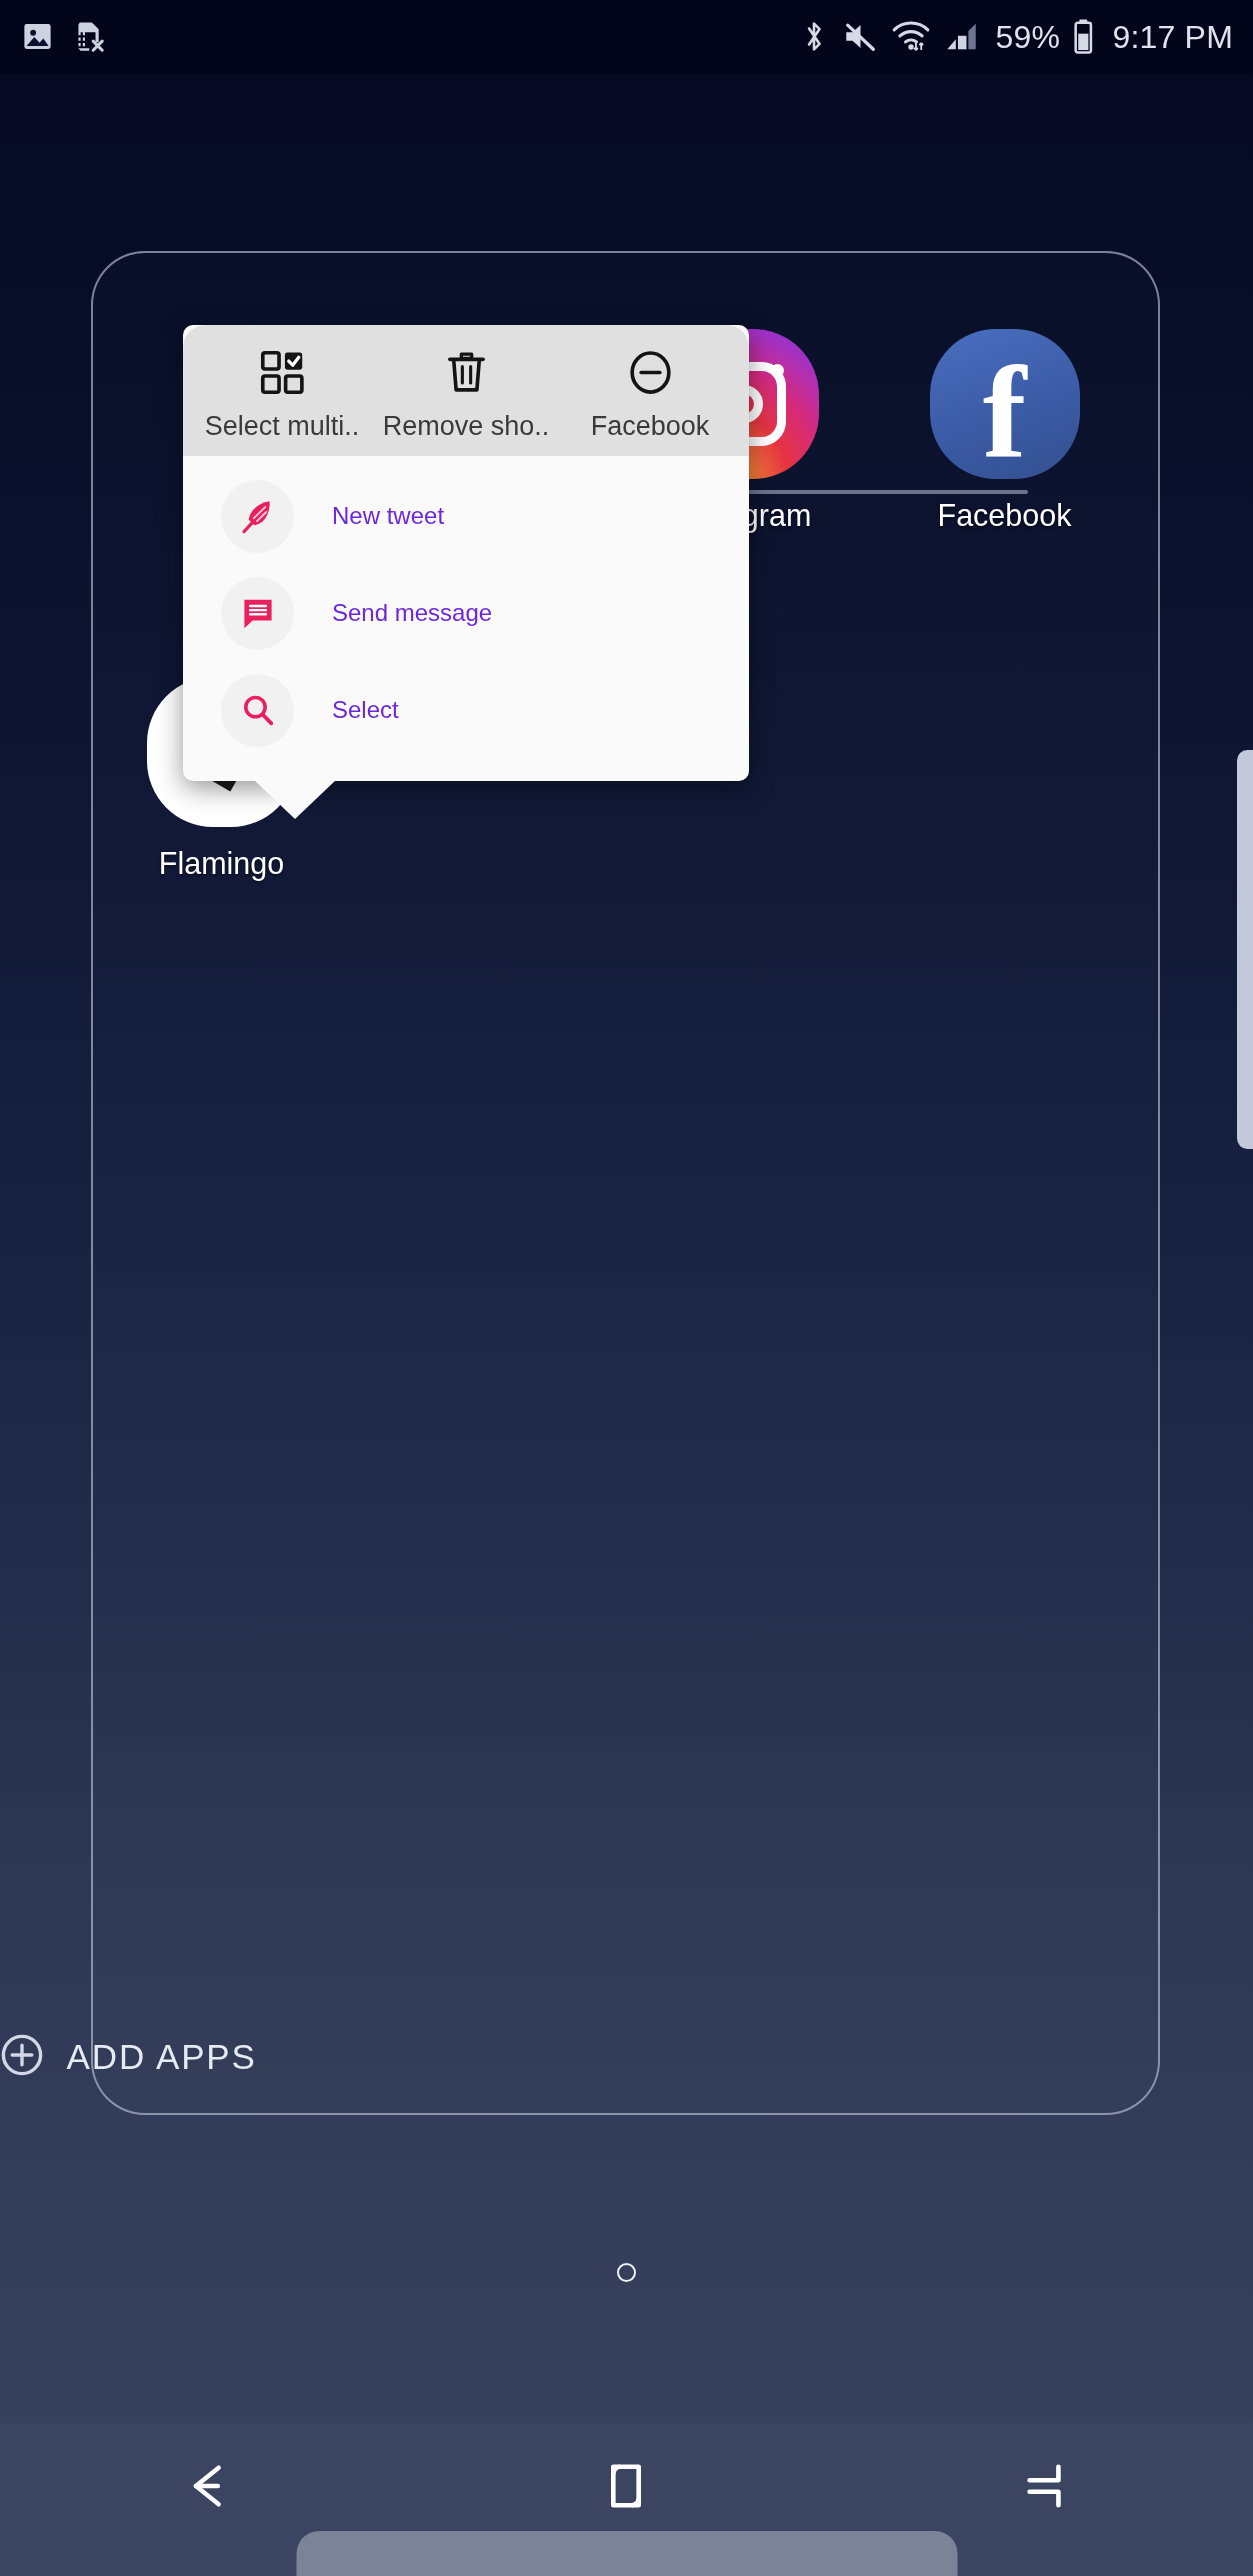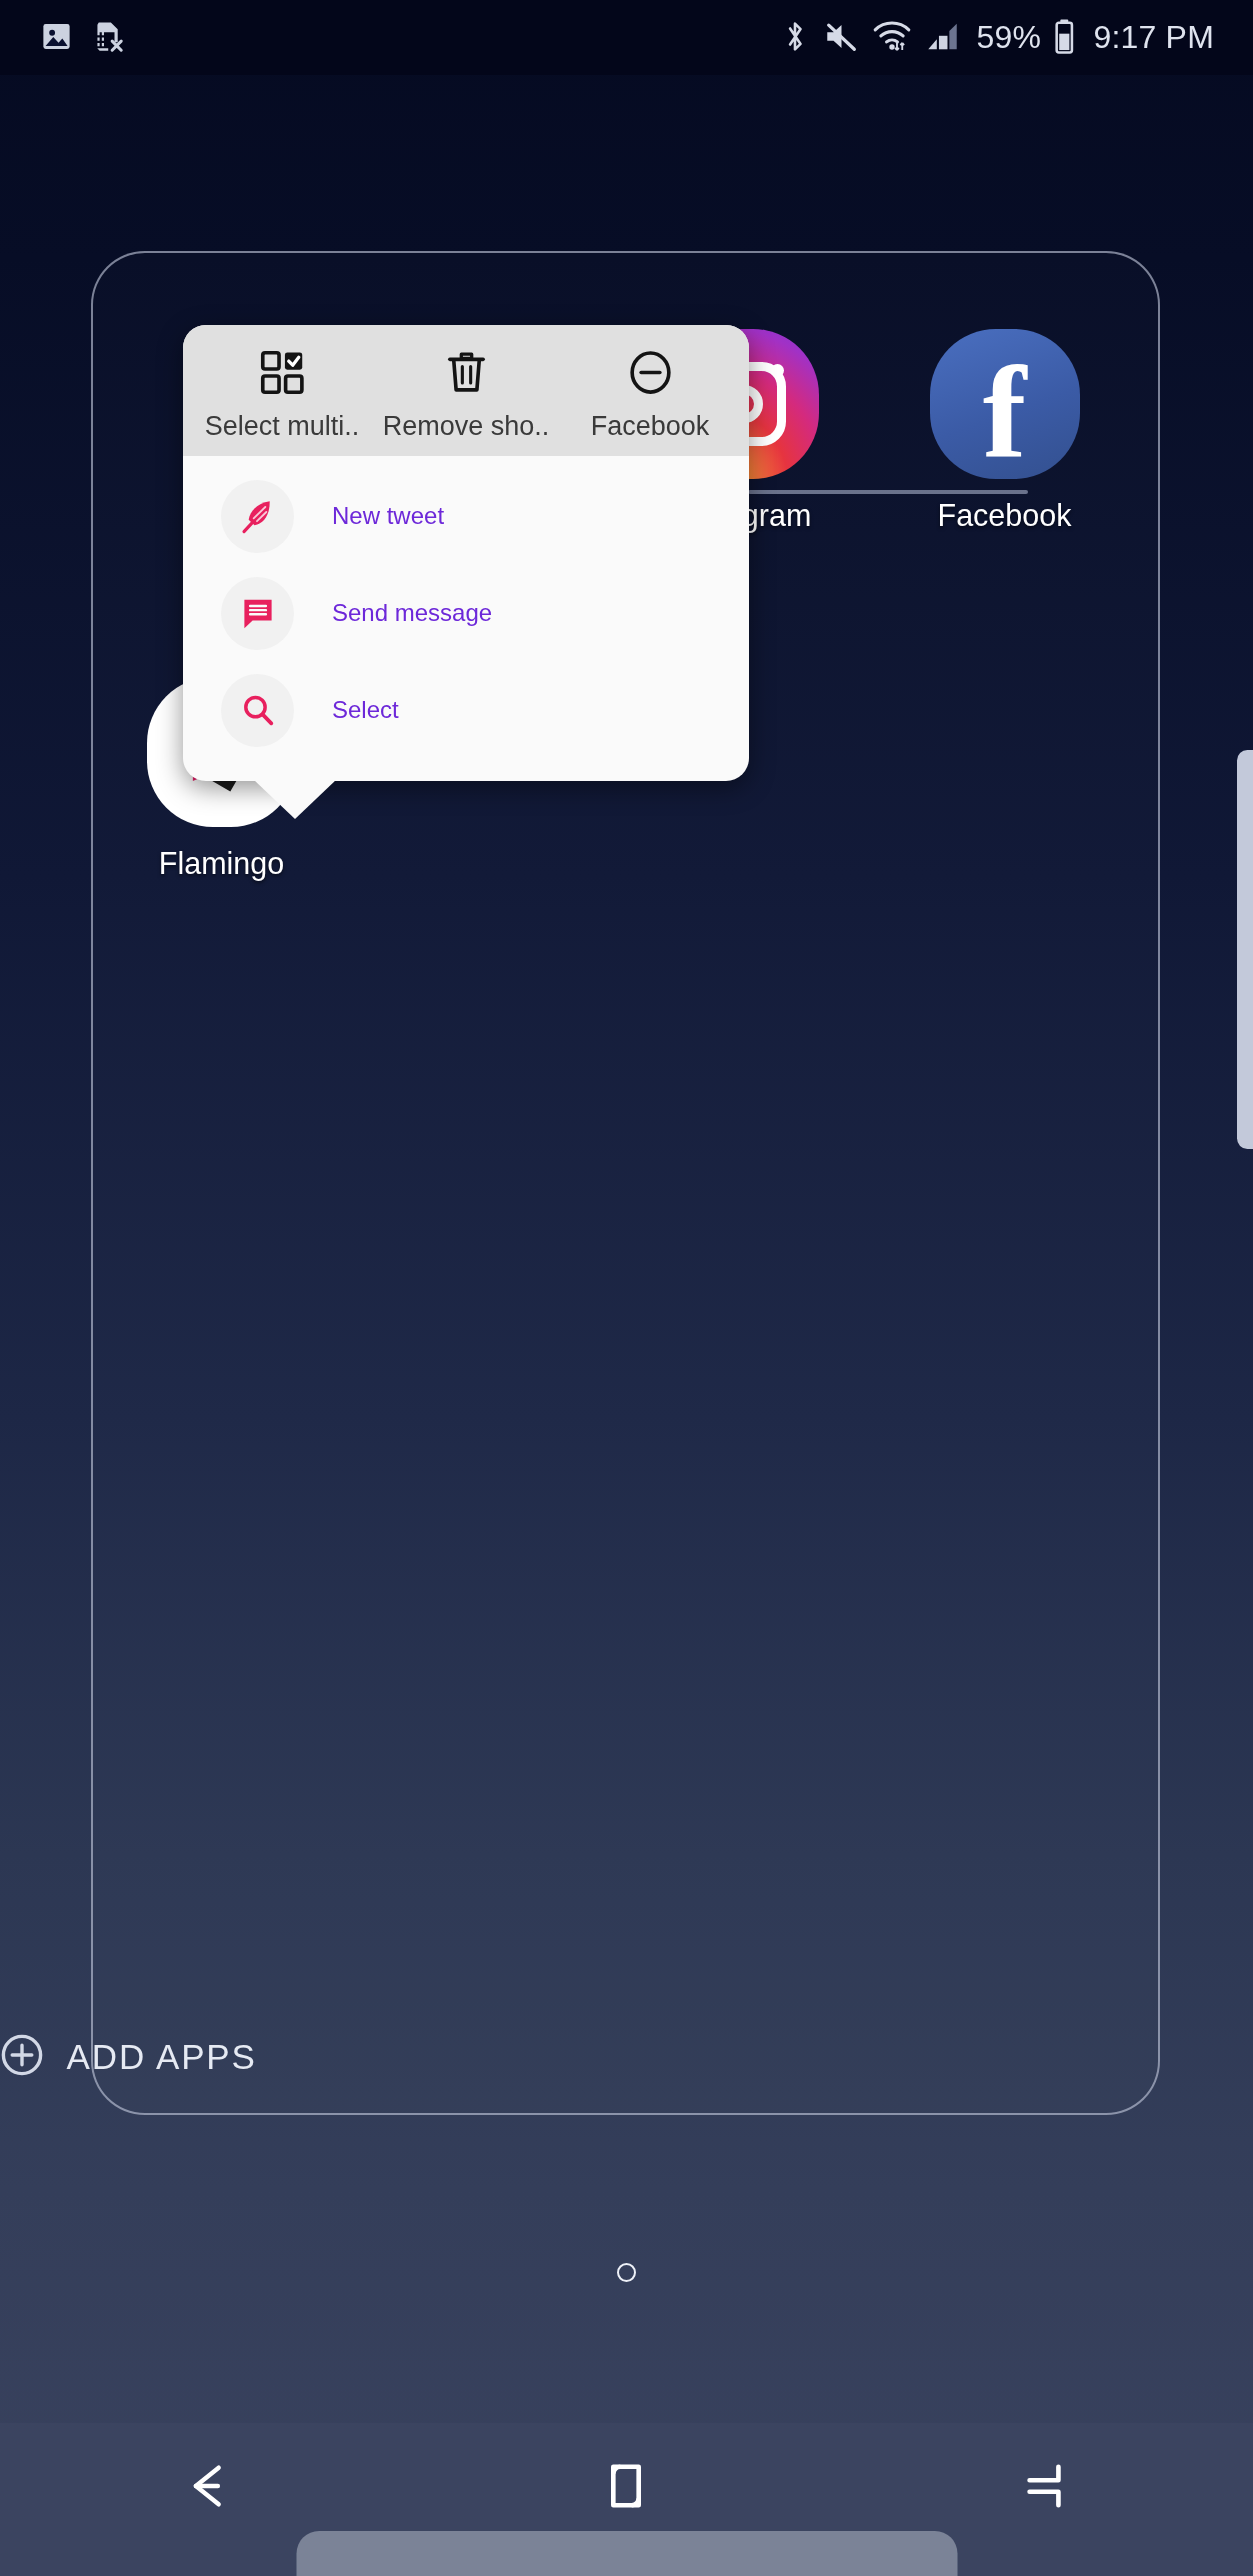--- a/index.html
+++ b/index.html
@@ -21,21 +21,21 @@
         #2c3753 72%,
         #343e5a 85%,
         #39425e 100%);
     overflow:hidden;
   }
 
   
   #status-bar {
     position:absolute; left:0; top:0; width:1253px; height:75px;
     display:flex; align-items:center;
-    padding:0 39px;
+    padding:0 20px;
     background:rgba(3,7,26,0.92);
     z-index:40;
   }
   .sb-left { display:flex; align-items:center; gap:15.7px; }
   .sb-right {
     margin-left:auto; display:flex; align-items:center; gap:12.2px;
     color:#d4d8e4;
   }
   .sb-icon { display:block; }
   .sb-text {
@@ -128,21 +128,21 @@
     width:15.7px; height:399px;
     background:#c3c9da;
     border-radius:10.4px 0 0 10.4px;
   }
 
   
   #shortcut-popup {
     position:absolute;
     left:183px; top:325px;
     width:566px;
-    border-radius:23px;
+    border-radius:10px;
     background:#fafafa;
     box-shadow:0 7px 26px rgba(0,0,0,0.42);
     z-index:30;
   }
   #popup-actions {
     display:flex;
     background:#e0e0e0;
     border-radius:22.6px 22.6px 0 0;
     padding:22.6px 7px 14px 7px;
   }

